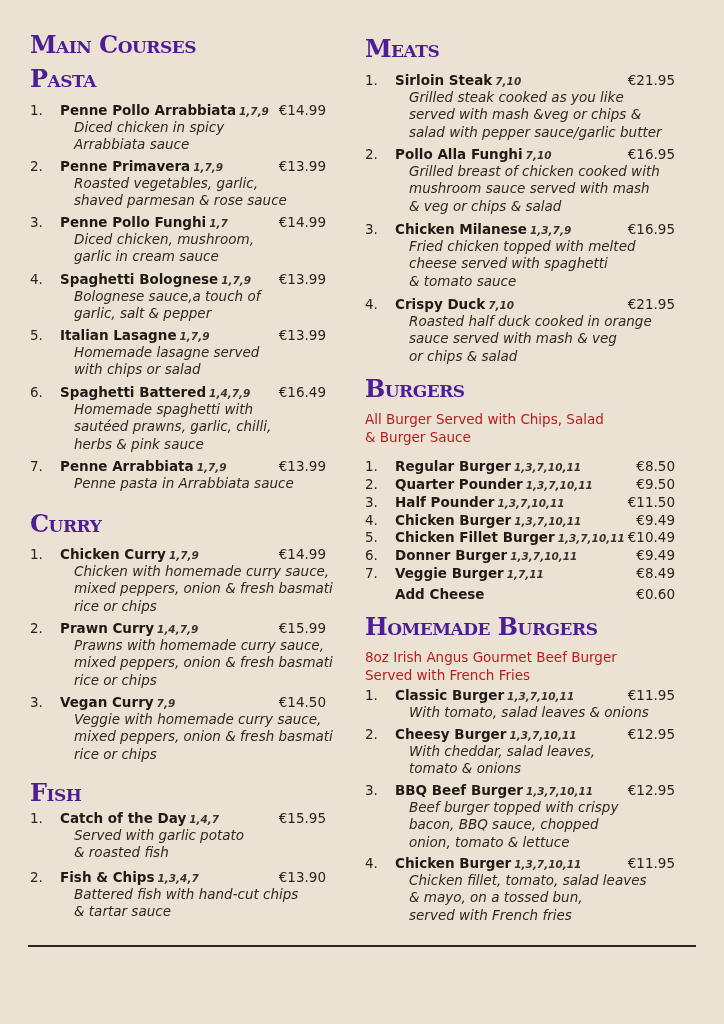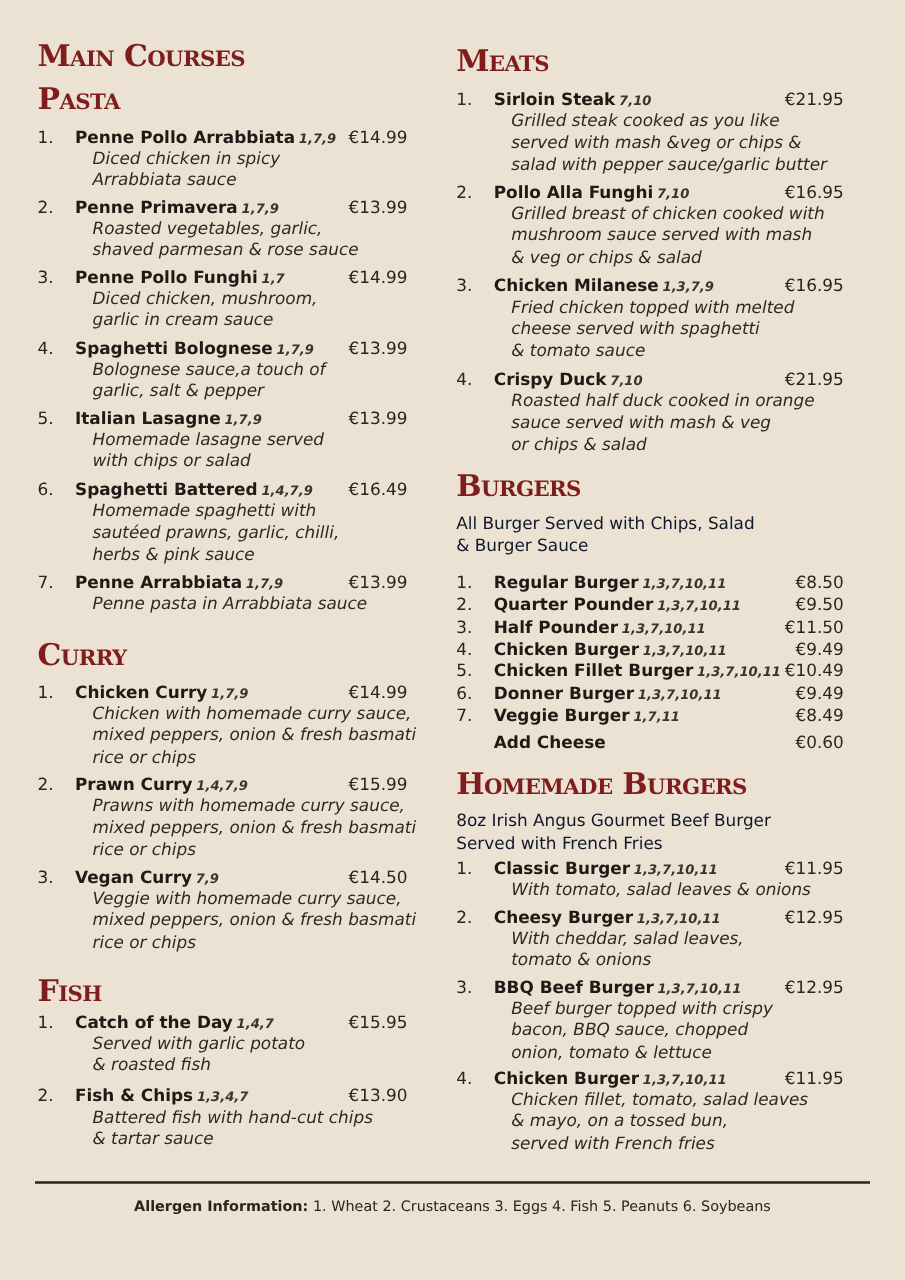--- a/index.html
+++ b/index.html
@@ -13,21 +13,21 @@
   }
   .col { position: absolute; top: 0; }
   .col-left { left: 30px; width: 296px; }
   .col-right { left: 365px; width: 310px; }
 
   .title {
     font-family: "DejaVu Serif", serif;
     font-weight: bold;
     font-variant: small-caps;
     letter-spacing: -0.5px;
-    color: #7f1d1d;
+    color: #4c1d95;
   }
   .h-main { position: absolute; font-size: 24px; }
   .h-sec  { position: absolute; font-size: 24px; }
 
   .item { position: absolute; left: 0; width: 100%; }
   .num {
     position: absolute; left: 0; top: 0;
     font-size: 13.5px; line-height: 17px;
     color: #2a2420;
   }
@@ -38,21 +38,21 @@
   .name { font-weight: bold; }
   .alg { font-style: italic; font-size: 10.5px; color: #3b342e; margin-left: 3px; font-weight: bold; }
   .price { position: absolute; right: 0; top: 0; font-size: 13.5px; color: #2a2420; }
   .desc {
     position: absolute; left: 44px; top: 17px; right: -10px;
     font-style: italic; font-size: 13.5px; line-height: 17.4px;
     color: #2e2823; white-space: pre-line;
   }
   .intro {
     position: absolute; left: 0; width: 100%;
-    font-size: 13.5px; line-height: 17.6px; color: #0f172a; white-space: pre-line;
+    font-size: 13.5px; line-height: 17.6px; color: #b91c1c; white-space: pre-line;
   }
   .burger-row { position: absolute; left: 0; width: 100%; height: 18px; }
   .burger-row .num { font-size: 13.5px; }
   .burger-row .name-row { font-size: 13.5px; }
   .addon { font-weight: bold; }
 
   .divider {
     position: absolute; left: 28px; width: 668px; top: 945px;
     height: 1.5px; background: #2a2420;
   }
@@ -243,14 +243,13 @@
     <span class="num">4.</span>
     <div class="name-row"><span class="name">Chicken Burger</span><span class="alg">1,3,7,10,11</span><span class="price">€11.95</span></div>
     <div class="desc">Chicken fillet, tomato, salad leaves
 &amp; mayo, on a tossed bun,
 served with French fries</div>
   </div>
 </div>
 
 <div class="divider"></div>
 <div class="allergen">
-  <div><b>Allergen Information:</b><span> 1. Wheat 2. Crustaceans 3. Eggs 4. Fish 5. Peanuts 6. Soybeans</span></div>
 </div>
 
 </body></html>

